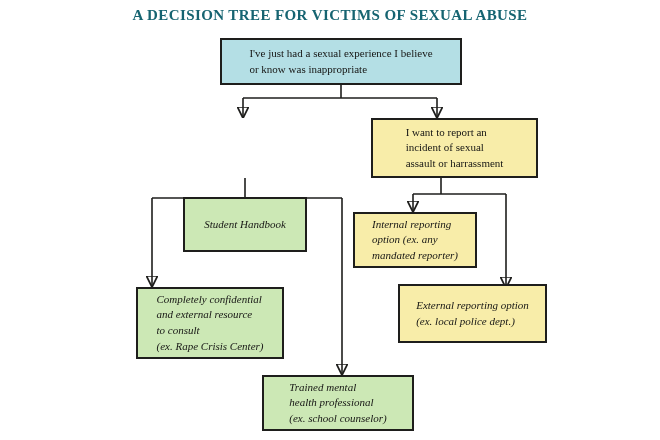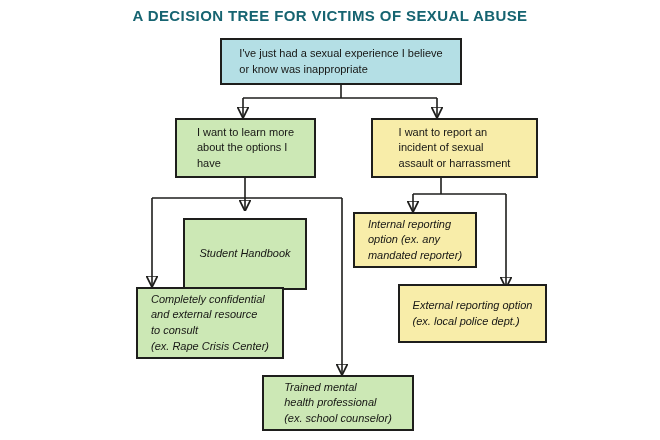--- a/index.html
+++ b/index.html
@@ -2,21 +2,21 @@
 <html style="--blue: #b4dfe5; --green: #cce8b5; --yellow: #f8eda9; --line: #1e1e1c; --title: #166471;"><head>
 <meta charset="utf-8">
 <style>
   :root{
     --blue:#b4dfe5; --green:#cce8b5; --yellow:#f8eda9;
     --line:#1e1e1c; --title:#166471; --bg:#ffffff; --ink:#161614;
   }
   html,body{margin:0;padding:0;background:#fff;}
   #canvas{
     position:relative;width:660px;height:440px;background:var(--bg);
-    font-family:Liberation Sans, sans-serif;overflow:hidden;
+    font-family:Liberation Serif, serif;overflow:hidden;
   }
   #title{
     position:absolute;left:0;top:7px;width:660px;text-align:center;
     font-size:15px;font-weight:bold;letter-spacing:.4px;color:var(--title);
   }
   .node{
     position:absolute;box-sizing:border-box;border:2px solid var(--line);
     display:flex;align-items:center;justify-content:center;text-align:left;
     color:var(--ink);font-size:11px;line-height:1.42;padding:2px 4px;
   }
@@ -53,25 +53,24 @@
     <path d="M342,198 V374" marker-end="url(#arrow)"></path>
 
     <path d="M441,178 V194"></path>
     <path d="M413,194 H506"></path>
     <path d="M413,194 V211" marker-end="url(#arrow)"></path>
     <path d="M506,194 V287" marker-end="url(#arrow)"></path>
   </svg>
 
   <div class="node blue" style="left:220px;top:38px;width:242px;height:47px">I've just had a sexual experience I believe<br>or know was inappropriate</div>
 
-  <div class="node green" style="left:175px;top:118px;width:141px;height:60px">I want to learn more<br>about the options I<br>have</div>
 
   <div class="node yellow" style="left:371px;top:118px;width:167px;height:60px">I want to report an<br>incident of sexual<br>assault or harrassment</div>
 
-  <div class="node green italic" style="left:183px;top:218px;width:124px;height:72px">Student Handbook</div>
+  <div class="node green italic" style="left:183px;top:197px;width:124px;height:55px">Student Handbook</div>
 
   <div class="node yellow italic" style="left:353px;top:212px;width:124px;height:56px">Internal reporting<br>option (ex. any<br>mandated reporter)</div>
 
   <div class="node green italic" style="left:136px;top:287px;width:148px;height:72px">Completely confidential<br>and external resource<br>to consult<br>(ex. Rape Crisis Center)</div>
 
   <div class="node yellow italic" style="left:398px;top:284px;width:149px;height:59px">External reporting option<br>(ex. local police dept.)</div>
 
   <div class="node green italic" style="left:262px;top:375px;width:152px;height:56px">Trained mental<br>health professional<br>(ex. school counselor)</div>
 
 </div>

